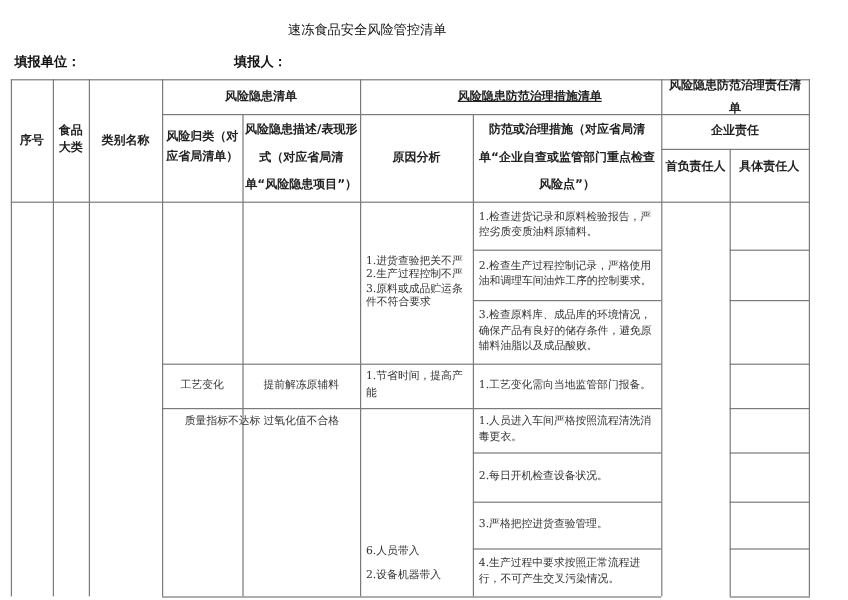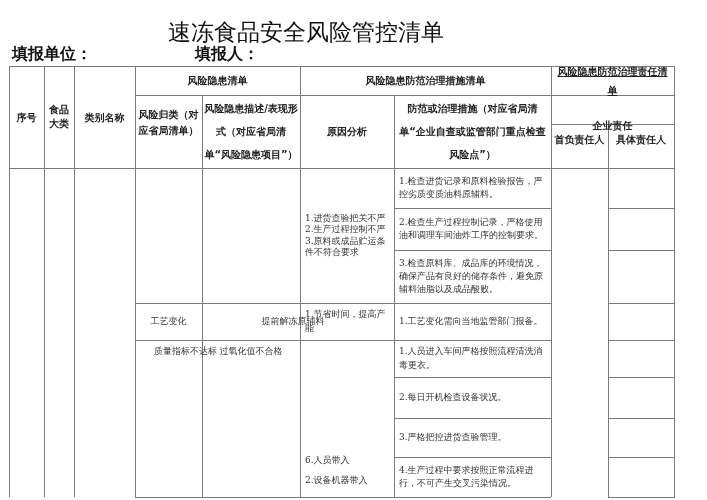--- a/index.html
+++ b/index.html
@@ -1,19 +1,19 @@
 <!DOCTYPE html>
 <html><head>
 <meta charset="utf-8">
 <style>
   html,body{margin:0;padding:0;background:#fff;}
   body{width:707px;height:500px;position:relative;overflow:hidden;font-family:"DejaVu Sans","Liberation Sans",sans-serif;color:#222;}
-  .title{position:absolute;left:0;width:582px;top:17px;text-align:center;font-size:23px;font-family:"DejaVu Serif","Liberation Serif",serif;color:#111;}
+  .title{position:absolute;left:0;width:582px;top:17px;text-align:center;font-size:11px;font-family:"DejaVu Serif","Liberation Serif",serif;color:#111;}
   .title span{display:inline-block;margin-left:30px;}
-  .meta{position:absolute;top:44px;font-size:16px;font-weight:bold;color:#111;}
+  .meta{position:absolute;top:44px;font-size:11px;font-weight:bold;color:#111;}
   .line{position:absolute;background:#7a7a7a;}
   .h{height:1px;}
   .v{width:1px;}
   .cell{position:absolute;display:flex;align-items:center;justify-content:center;text-align:center;box-sizing:border-box;padding:0 2px;}
   .hd{font-size:10px;font-weight:bold;color:#222;line-height:1.9;}
   .bd{font-family:"DejaVu Serif","Liberation Serif",serif;font-size:9px;color:#333;line-height:1.45;}
   .left{justify-content:flex-start;text-align:left;padding:0 5px;}
 </style>
 </head>
 <body>
@@ -56,39 +56,39 @@
   <div class="line v" style="left:551px;top:66px;height:431px;"></div>
   <div class="line v" style="left:608px;top:124px;height:373px;"></div>
   <div class="line v" style="left:674px;top:66px;height:431px;"></div>
 
   <div class="cell hd" style="left:9px;top:66px;width:35px;height:102px;">序号</div>
   <div class="cell hd" style="left:44px;top:66px;width:30px;height:102px;line-height:1.4;padding:0 4px;">食品大类</div>
   <div class="cell hd" style="left:74px;top:66px;width:61px;height:102px;">类别名称</div>
   <div class="cell hd" style="left:135px;top:66px;width:165px;height:29px;">风险隐患清单</div>
   <div class="cell hd" style="left:135px;top:95px;width:67px;height:73px;line-height:1.6;align-items:flex-start;padding-top:12px;">风险归类（对应省局清单）</div>
   <div class="cell hd" style="left:202px;top:95px;width:98px;height:73px;line-height:2.3;">风险隐患描述/表现形式（对应省局清单“风险隐患项目”）</div>
-  <div class="cell hd" style="left:300px;top:66px;width:251px;height:29px;">风险隐患防范治理措施清单</div>
+  <div class="cell hd" style="left:316px;top:66px;width:251px;height:29px;text-decoration:underline;">风险隐患防范治理措施清单</div>
   <div class="cell hd" style="left:300px;top:95px;width:94px;height:73px;">原因分析</div>
   <div class="cell hd" style="left:394px;top:95px;width:157px;height:73px;line-height:2.3;">防范或治理措施（对应省局清单“企业自查或监管部门重点检查风险点”）</div>
-  <div class="cell hd" style="left:551px;top:66px;width:123px;height:29px;text-decoration:underline;">风险隐患防范治理责任清单</div>
-  <div class="cell hd" style="left:551px;top:95px;width:123px;height:29px;margin-top:16px;">企业责任</div>
+  <div class="cell hd" style="left:551px;top:66px;width:123px;height:29px;">风险隐患防范治理责任清单</div>
+  <div class="cell hd" style="left:551px;top:95px;width:123px;height:29px;">企业责任</div>
   <div class="cell hd" style="left:551px;top:124px;width:57px;height:30px;">首负责任人</div>
   <div class="cell hd" style="left:608px;top:124px;width:66px;height:30px;">具体责任人</div>
 
   <div class="cell bd" style="left:152px;top:168px;width:67px;height:210px;align-items:flex-end;padding-bottom:20px;">质量指标不达标</div>
   <div class="cell bd" style="left:202px;top:168px;width:98px;height:210px;align-items:flex-end;padding-bottom:20px;">过氧化值不合格</div>
   <div class="cell bd left" style="left:300px;top:168px;width:94px;height:135px;white-space:pre-line;line-height:1.25;">1.进货查验把关不严
 2.生产过程控制不严
 3.原料或成品贮运条件不符合要求</div>
   <div class="cell bd left" style="left:394px;top:168px;width:157px;height:40px;">1.检查进货记录和原料检验报告，严控劣质变质油料原辅料。</div>
   <div class="cell bd left" style="left:394px;top:208px;width:157px;height:42px;">2.检查生产过程控制记录，严格使用油和调理车间油炸工序的控制要求。</div>
   <div class="cell bd left" style="left:394px;top:250px;width:157px;height:53px;">3.检查原料库、成品库的环境情况，确保产品有良好的储存条件，避免原辅料油脂以及成品酸败。</div>
 
   <div class="cell bd" style="left:135px;top:303px;width:67px;height:37px;">工艺变化</div>
-  <div class="cell bd" style="left:202px;top:303px;width:98px;height:37px;margin-left:42px;">提前解冻原辅料</div>
+  <div class="cell bd" style="left:202px;top:303px;width:98px;height:37px;">提前解冻原辅料</div>
   <div class="cell bd left" style="left:300px;top:303px;width:94px;height:37px;">1.节省时间，提高产能</div>
   <div class="cell bd left" style="left:394px;top:303px;width:157px;height:37px;">1.工艺变化需向当地监管部门报备。</div>
 
   <div class="cell bd left" style="left:300px;top:340px;width:94px;height:157px;white-space:pre-line;line-height:2.2;align-items:flex-end;padding-bottom:6px;">6.人员带入
 2.设备机器带入</div>
   <div class="cell bd left" style="left:394px;top:340px;width:157px;height:37px;">1.人员进入车间严格按照流程清洗消毒更衣。</div>
   <div class="cell bd left" style="left:394px;top:377px;width:157px;height:41px;">2.每日开机检查设备状况。</div>
   <div class="cell bd left" style="left:394px;top:418px;width:157px;height:39px;">3.严格把控进货查验管理。</div>
   <div class="cell bd left" style="left:394px;top:457px;width:157px;height:40px;">4.生产过程中要求按照正常流程进行，不可产生交叉污染情况。</div>
 </div>

